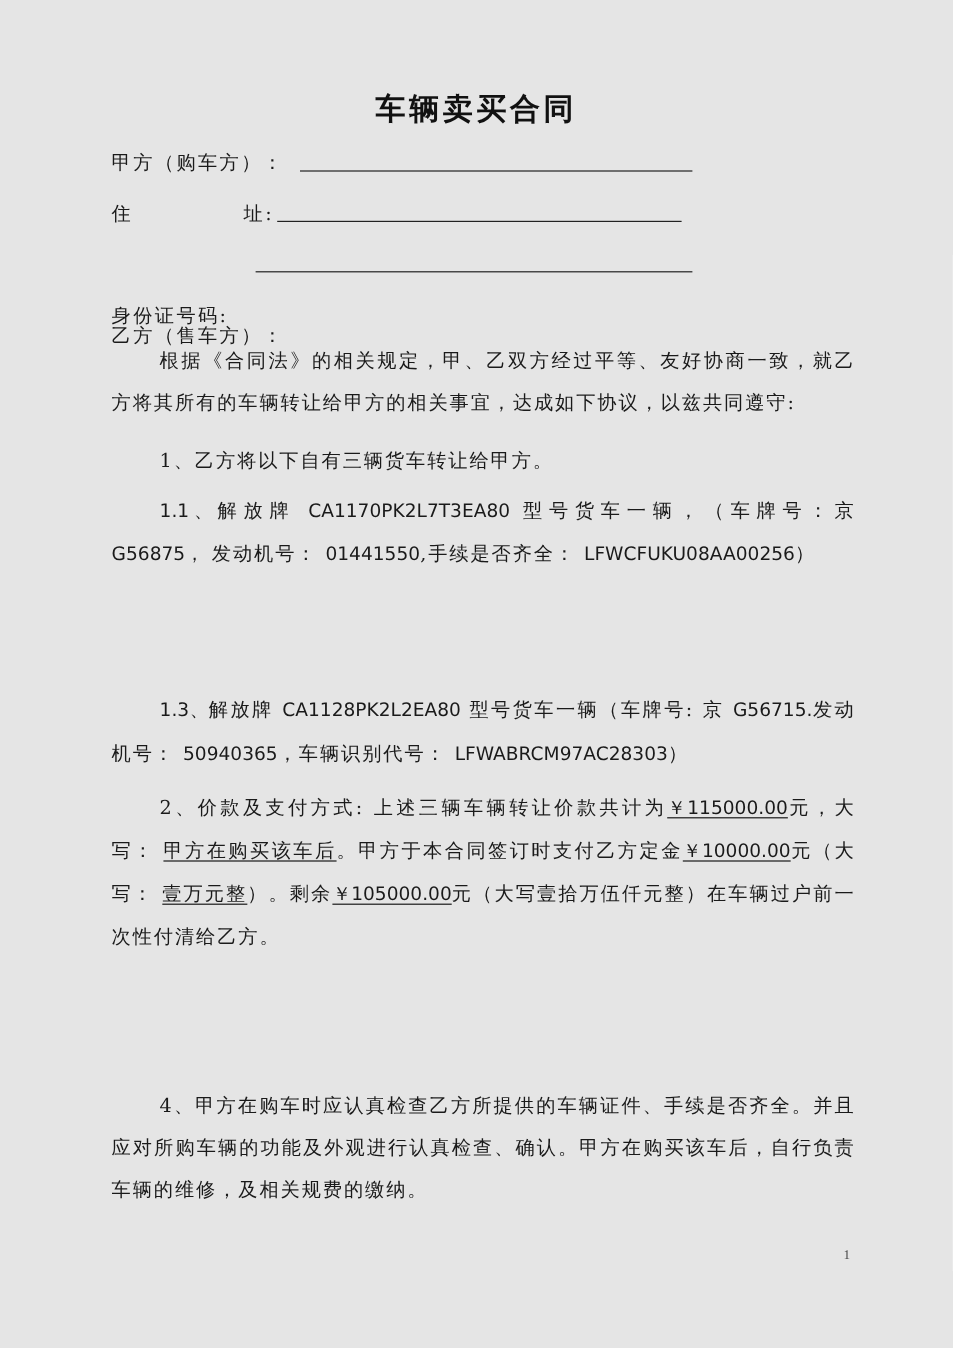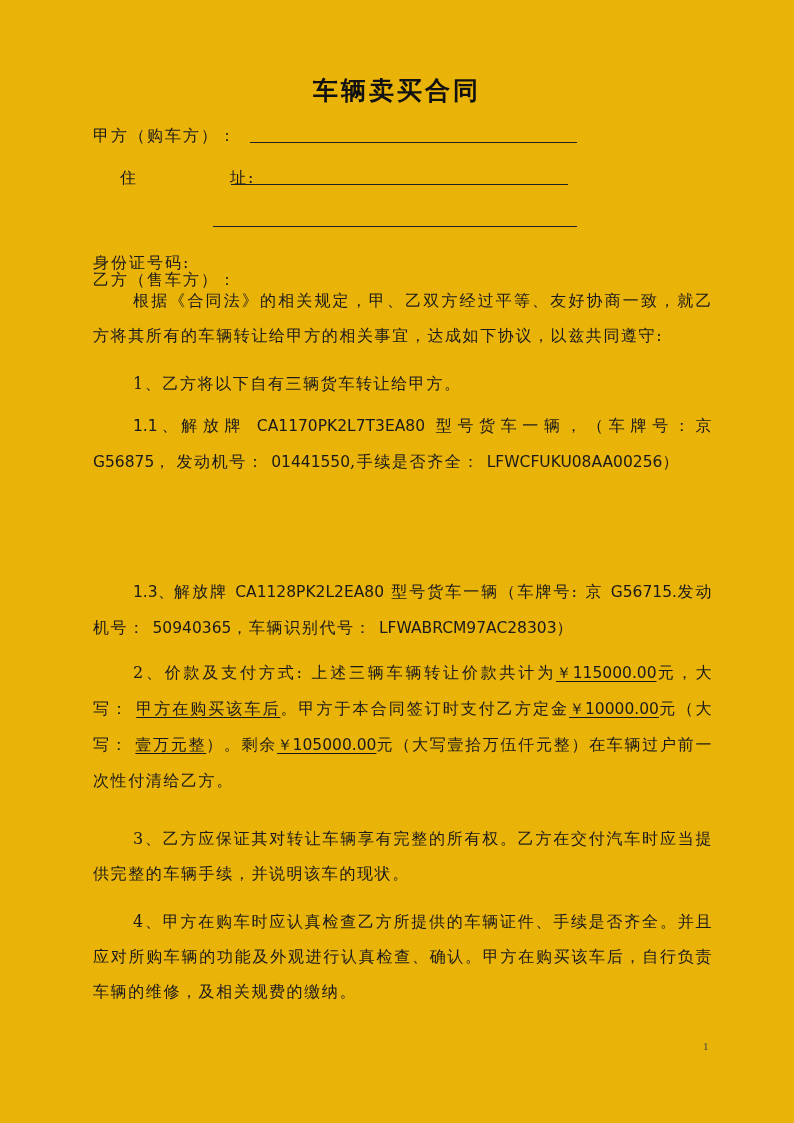--- a/index.html
+++ b/index.html
@@ -1,18 +1,18 @@
 <!DOCTYPE html>
 <html><head>
 <meta charset="utf-8">
 <style>
   html, body { margin: 0; padding: 0; background: #ffffff; }
   body { width: 794px; height: 1123px; position: relative; overflow: hidden;
          font-family: "DejaVu Serif", "Liberation Serif", serif; color: #1a1a1a; }
-  .page { position: absolute; left: 0; top: 0; width: 794px; height: 1123px; background: #eab308; }
+  .page { position: absolute; left: 0; top: 0; width: 794px; height: 1123px; background: #e5e5e5; }
   .title { position: absolute; left: 0; width: 794px; top: 74px; text-align: center;
            font-size: 25px; font-weight: bold; letter-spacing: 3px; color: #111; }
   .line { position: absolute; left: 93px; font-size: 16px; letter-spacing: 2px; white-space: nowrap; }
   .blank { position: absolute; height: 0; border-bottom: 1.5px solid #222; }
   .para { position: absolute; left: 93px; width: 620px; font-size: 16px; line-height: 35px;
           letter-spacing: 1.6px; text-align: justify; text-align-last: left; }
   .indent { text-indent: 40px; }
   .mono { font-family: "DejaVu Sans", "Liberation Sans", sans-serif; letter-spacing: 0; font-size: 15.5px; }
   .u { text-decoration: underline; text-underline-offset: 3px; }
   .pageno { position: absolute; left: 703px; top: 1040px; font-size: 11px; color: #444;
@@ -22,21 +22,21 @@
 </head>
 <body>
 
 <div class="page">
 
   <div class="title">车辆卖买合同</div>
 
   <div class="line" style="top:126px;">甲方（购车方）：</div>
   <div class="blank" style="left:250px; width:327px; top:142px;"></div>
 
-  <div class="line" style="top:168px;margin-left:27px;">
+  <div class="line" style="top:168px;">
     <span>住</span><span class="spacer-gap"></span><span>址:</span>
   </div>
   <div class="blank" style="left:231px; width:337px; top:184px;"></div>
 
   <div class="line" style="top:210px;margin-top:43px;">身份证号码:</div>
   <div class="blank" style="left:213px; width:364px; top:226px;"></div>
 
   <div class="line" style="top:251px;margin-top:19px;">乙方（售车方）：</div>
 
   <div class="para indent" style="top:283px;">根据《合同法》的相关规定，甲、乙双方经过平等、友好协商一致，就乙方将其所有的车辆转让给甲方的相关事宜，达成如下协议，以兹共同遵守:</div>
@@ -49,18 +49,17 @@
 
 
   <div class="para indent" style="top:574px;">
     <span class="mono">1.3、</span><span>解放牌</span> <span class="mono">CA1128PK2L2EA80</span> <span>型号货车一辆（车牌号: 京</span> <span class="mono">G56715.</span><span>发动机号：</span> <span class="mono">50940365</span><span>，车辆识别代号：</span> <span class="mono">LFWABRCM97AC28303</span><span>）</span>
   </div>
 
   <div class="para indent" style="top:655px;">
     <span>2、价款及支付方式: 上述三辆车辆转让价款共计为</span><span class="u mono">￥115000.00</span><span>元，大写：</span> <span class="u">甲方在购买该车后</span><span>。甲方于本合同签订时支付乙方定金</span><span class="u mono">￥10000.00</span><span>元（大写：</span> <span class="u">壹万元整</span><span>）。剩余</span><span class="u mono">￥105000.00</span><span>元（大写壹拾万伍仟元整）在车辆过户前一次性付清给乙方。</span>
   </div>
 
-  <div class="para indent" style="top:821px;">3、乙方应保证其对转让车辆享有完整的所有权。乙方在交付汽车时应当提供完整的车辆手续，并说明该车的现状。</div>
 
   <div class="para indent" style="top:904px;">4、甲方在购车时应认真检查乙方所提供的车辆证件、手续是否齐全。并且应对所购车辆的功能及外观进行认真检查、确认。甲方在购买该车后，自行负责车辆的维修，及相关规费的缴纳。</div>
 
   <div class="pageno">1</div>
 </div>
 
 </body></html>

